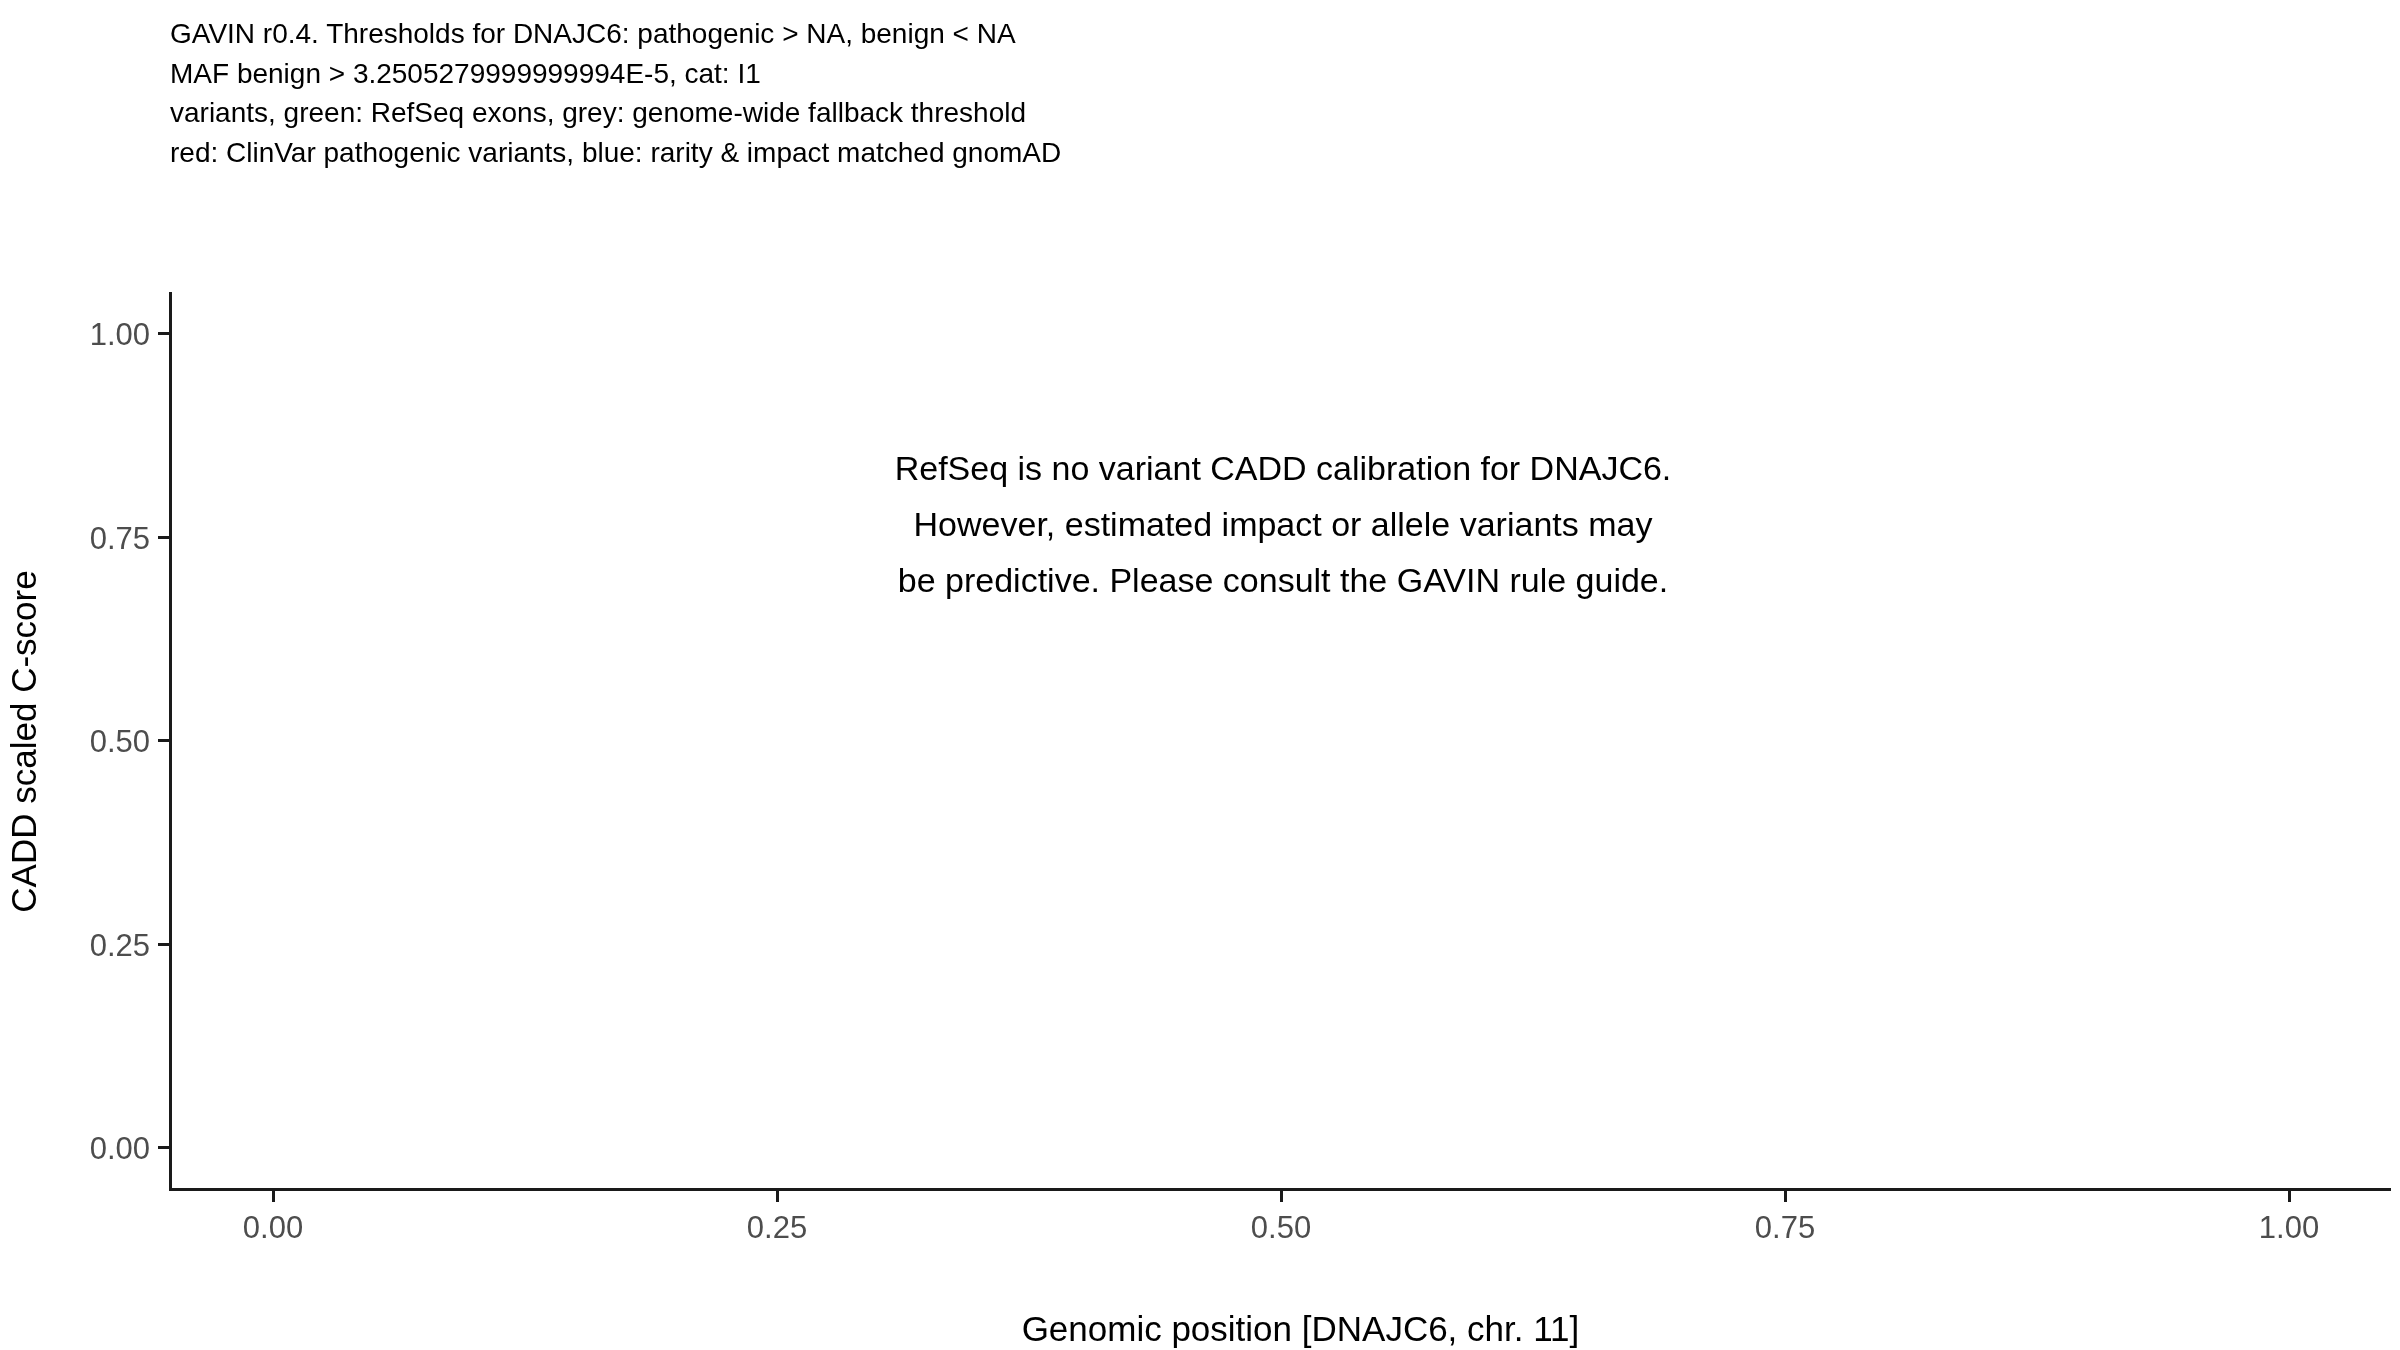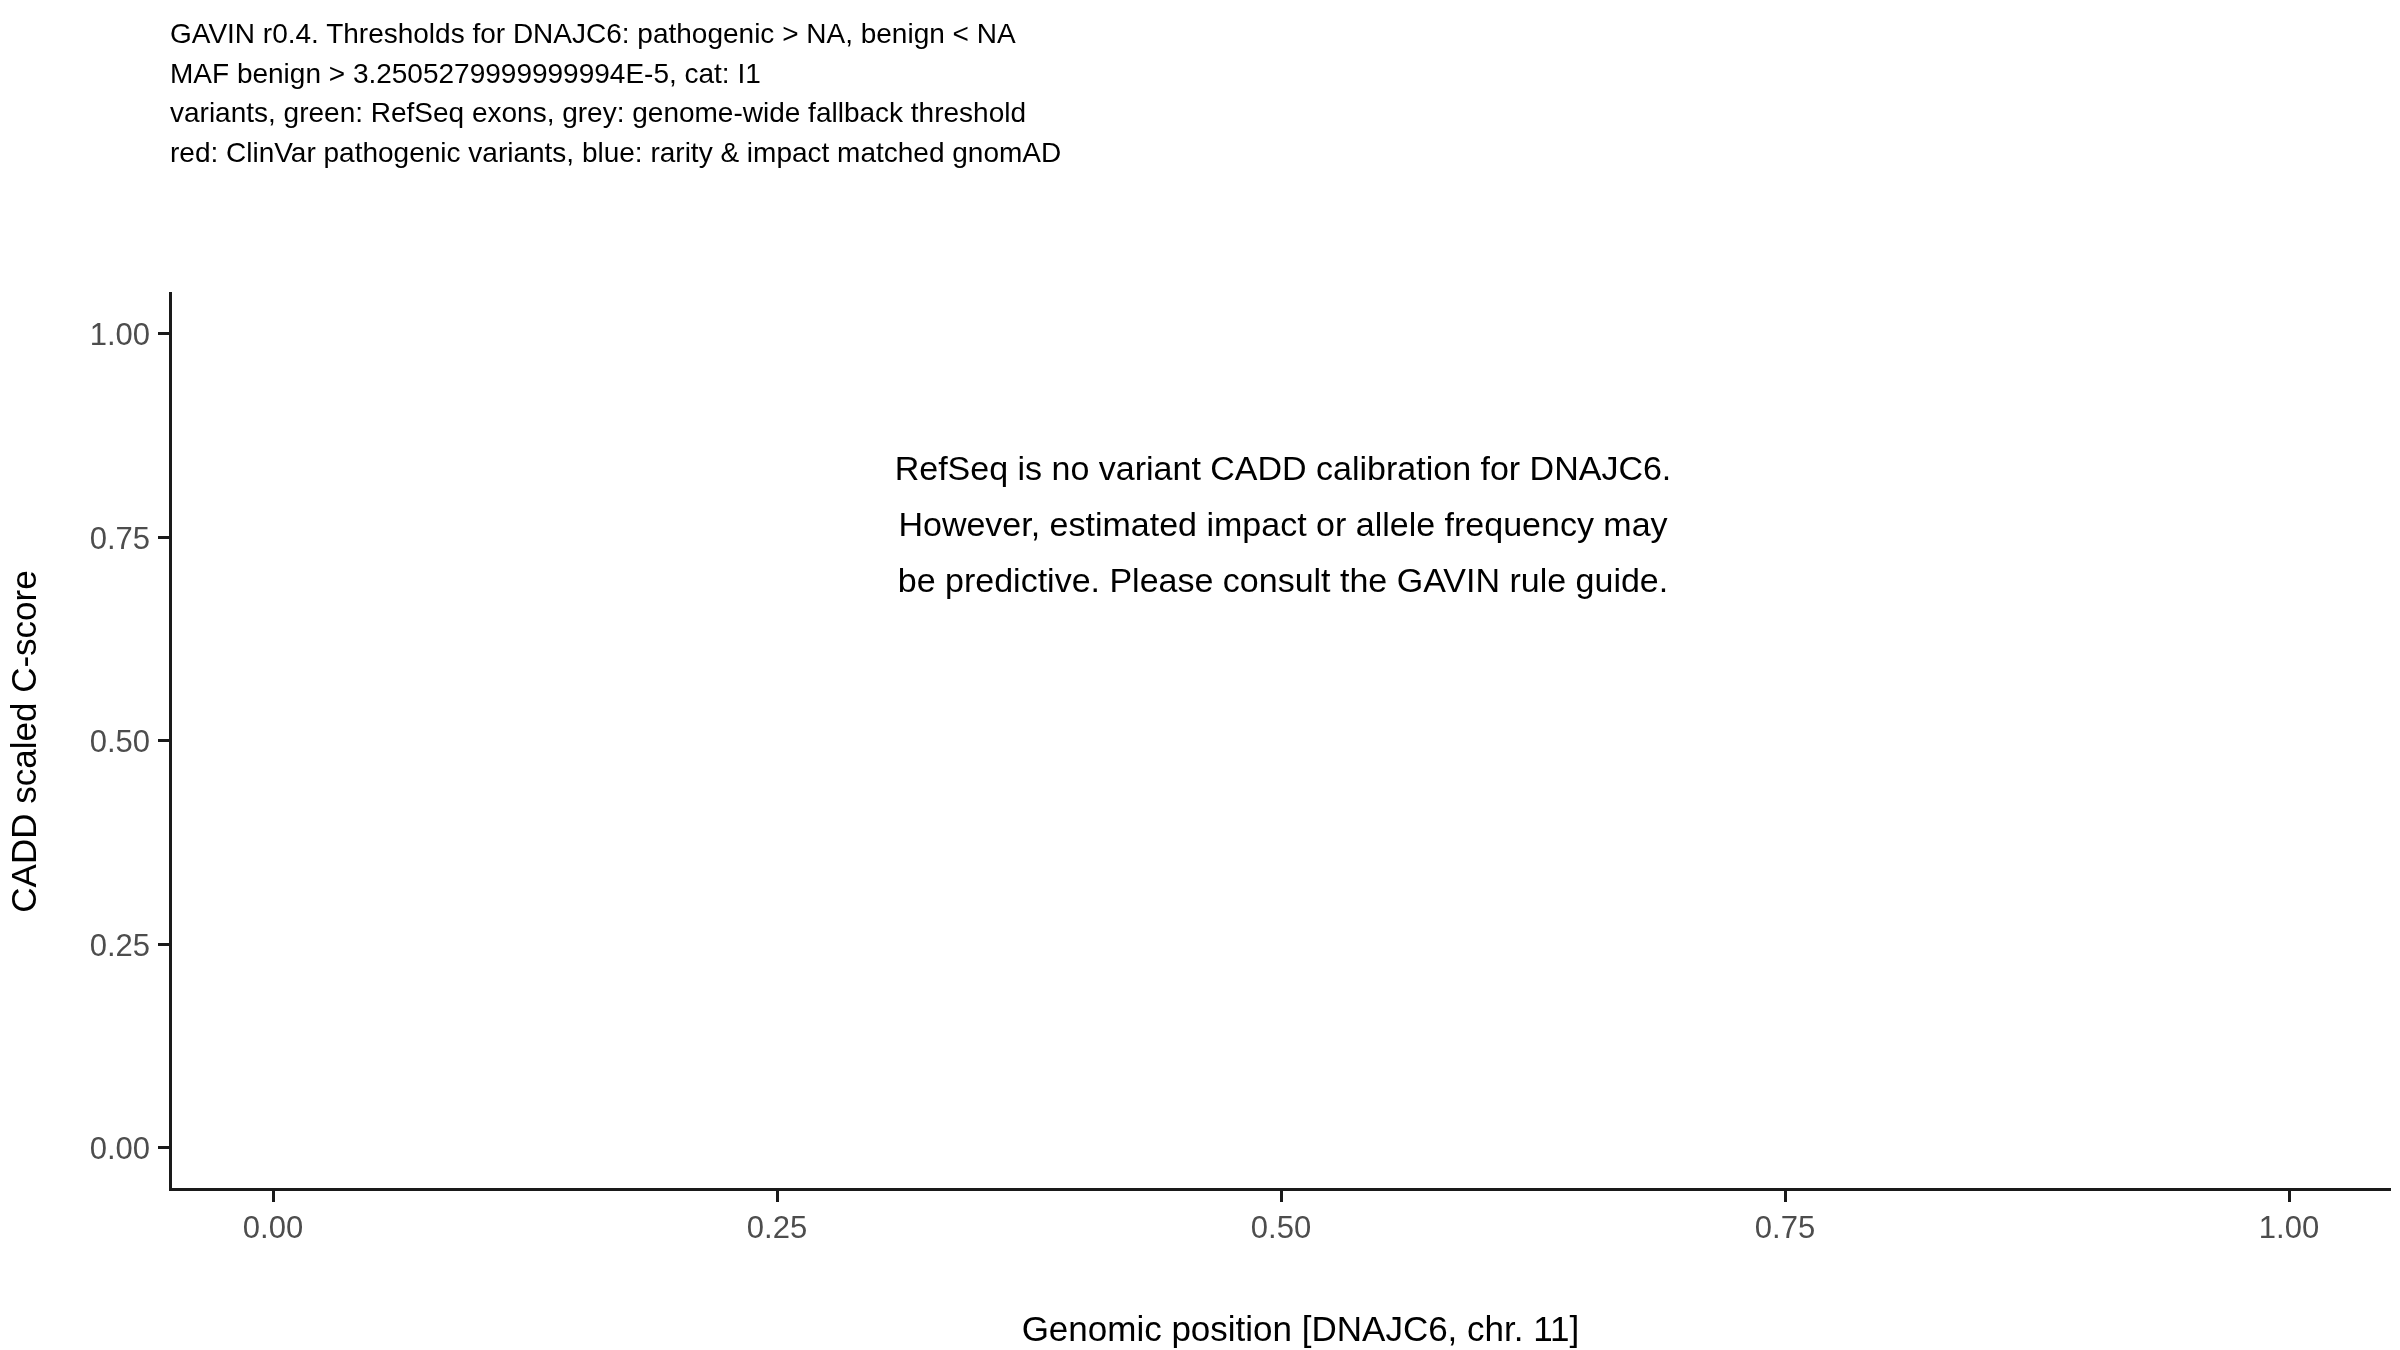--- a/index.html
+++ b/index.html
@@ -224,17 +224,17 @@
 
   <div id="y-axis-title">
     <span>CADD scaled C-score</span>
   </div>
   <div id="x-axis-title">
     <span>Genomic position [DNAJC6, chr. 11]</span>
   </div>
 
   <div id="panel-annotation">
     <div class="annot-line">RefSeq is no variant CADD calibration for DNAJC6.</div>
-    <div class="annot-line">However, estimated impact or allele frequency may</div>
+    <div class="annot-line">However, estimated impact or allele variants may</div>
     <div class="annot-line">be predictive. Please consult the GAVIN rule guide.</div>
   </div>
 
 </div>
 
 </body></html>

